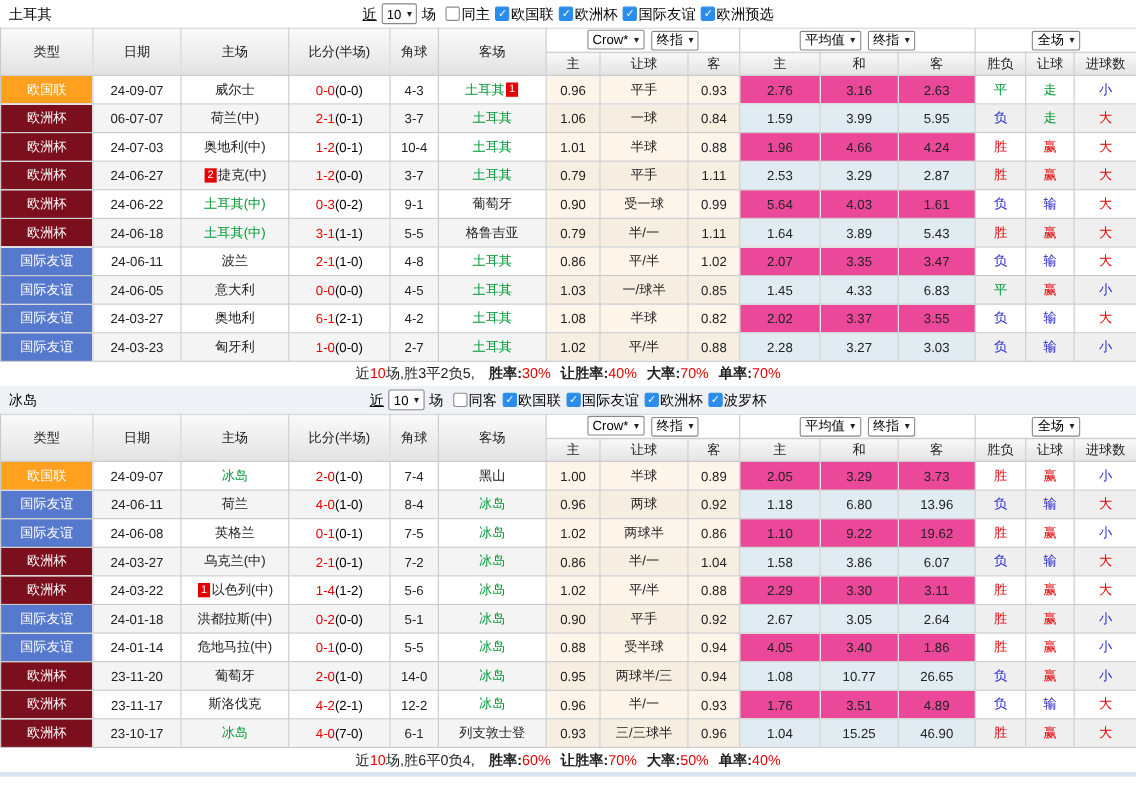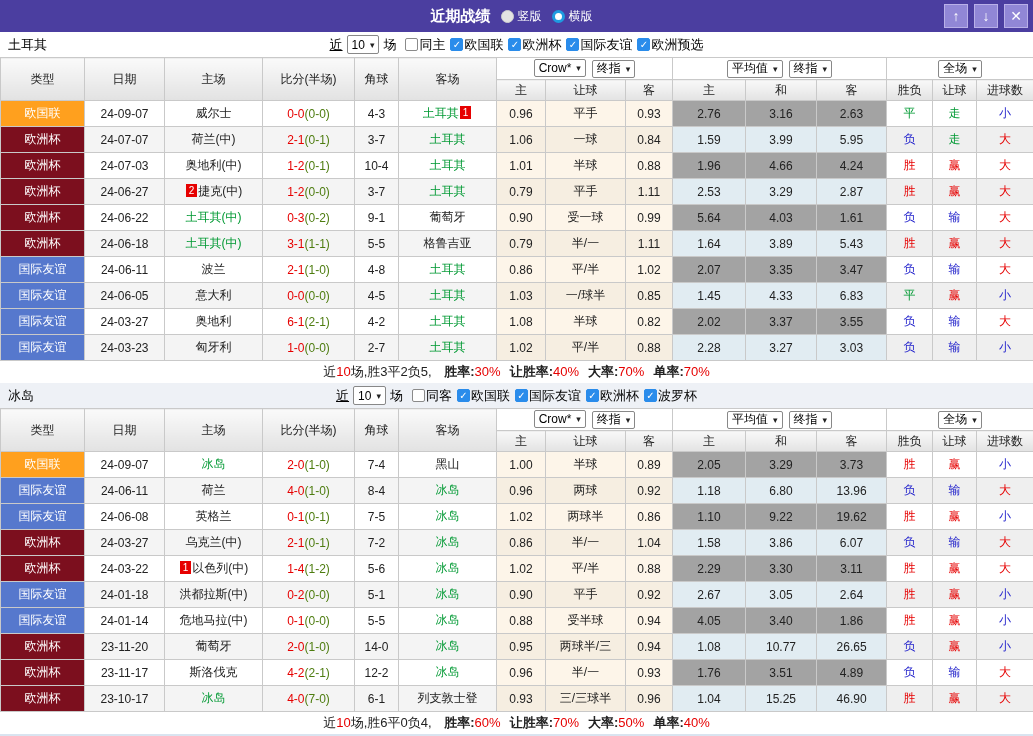--- a/index.html
+++ b/index.html
@@ -35,53 +35,41 @@
   .grid thead tr.gr1 { height:22px; }
   .grid thead tr.gr2 { height:21px; }
   th.main-h { background:linear-gradient(#fafafa,#e2e2e2); font-weight:normal; color:#222; }
   th.group-h { background:#fff; font-weight:normal; }
   th.group-h .select { height:18px; margin:1px 3px; }
   th.sub-h { background:linear-gradient(#f8f8f8,#e3e3e3); font-weight:normal; color:#222; }
   .grid tbody td { height:26px; }
   td.c-type { color:#fff; }
   td.c-main { background:#fff; color:#222; }
   td.c-crow { background:#fdf5e9; color:#222; }
-  td.c-avg { background:#a3a3a3; color:#222; }
+  td.c-avg { background:#ec4899; color:#222; }
   td.c-res { background:#fff; font-weight:normal; }
   tr.even td.c-main { background:#f4f4f4; }
   tr.even td.c-crow { background:#f6eee1; }
   tr.even td.c-avg { background:#e1ecf2; }
   tr.even td.c-res { background:#efefef; }
   .green { color:#009933; }
   .badge { display:inline-block; background:#e60000; color:#fff; font-size:10px; line-height:13px; padding:0 3px; margin:0 1px; vertical-align:1px; }
   .ft { color:#e60000; }
-  .ht { color:#4d7c0f; }
+  .ht { color:#000000; }
 
   .summary { height:22px; line-height:22px; text-align:center; font-size:13px; color:#222; }
   .summary .red { color:#e60000; }
   .summary .stat-label { margin-left:9px;font-weight:bold; }
   .bottom-strip { height:4px; background:#d9e4f0; }
 </style>
 </head>
 <body>
 
 <div class="page">
 
-  <div class="titlebar">
-    <span class="title">近期战绩</span>
-    <span class="radio-a"></span>
-    <span class="radio-label">竖版</span>
-    <span class="radio-b"></span>
-    <span class="radio-label">横版</span>
-    <div class="titlebar-buttons">
-      <span class="tbtn">↑</span>
-      <span class="tbtn">↓</span>
-      <span class="tbtn">✕</span>
-    </div>
-  </div>
 
   <div class="section">
       <div class="filterbar">
         <span class="team-label">土耳其</span>
         <span class="filter-controls">
           <a class="near-link">近</a>
           <span class="select">
             <span>10</span>
             <span class="chev">▾</span>
           </span>
@@ -168,21 +156,21 @@
             <td class="c-crow">0.93</td>
             <td class="c-avg">2.76</td>
             <td class="c-avg">3.16</td>
             <td class="c-avg">2.63</td>
             <td class="c-res" style="color:#009933">平</td>
             <td class="c-res" style="color:#009933">走</td>
             <td class="c-res" style="color:#2424cc">小</td>
           </tr>
           <tr class="even">
             <td class="c-type" style="background:#7c0f1e">欧洲杯</td>
-            <td class="c-main">24-07-07</td>
+            <td class="c-main">06-07-07</td>
             <td class="c-main"><span class="">荷兰(中)</span></td>
             <td class="c-main"><span class="ft">2-1</span><span class="ht">(0-1)</span></td>
             <td class="c-main">3-7</td>
             <td class="c-main"><span class="green">土耳其</span></td>
             <td class="c-crow">1.06</td>
             <td class="c-crow">一球</td>
             <td class="c-crow">0.84</td>
             <td class="c-avg">1.59</td>
             <td class="c-avg">3.99</td>
             <td class="c-avg">5.95</td>

